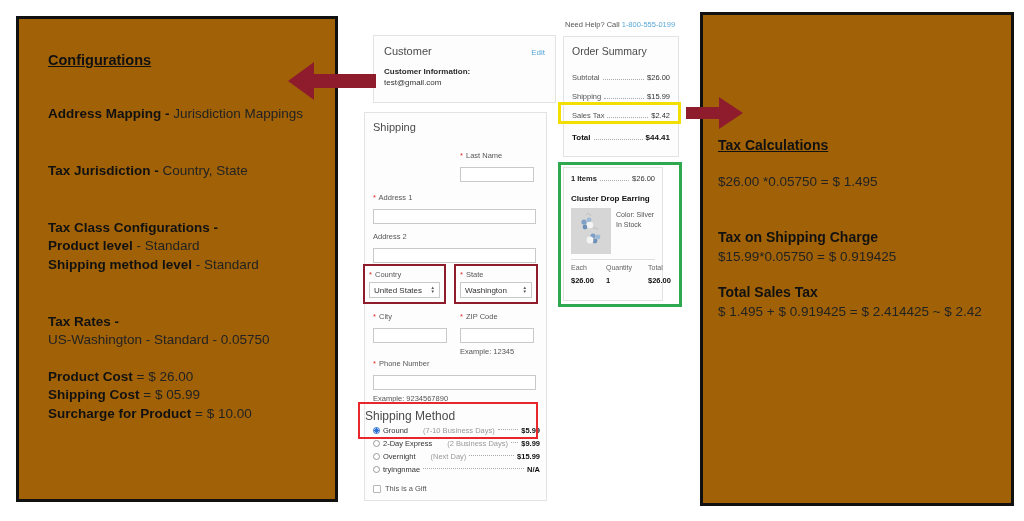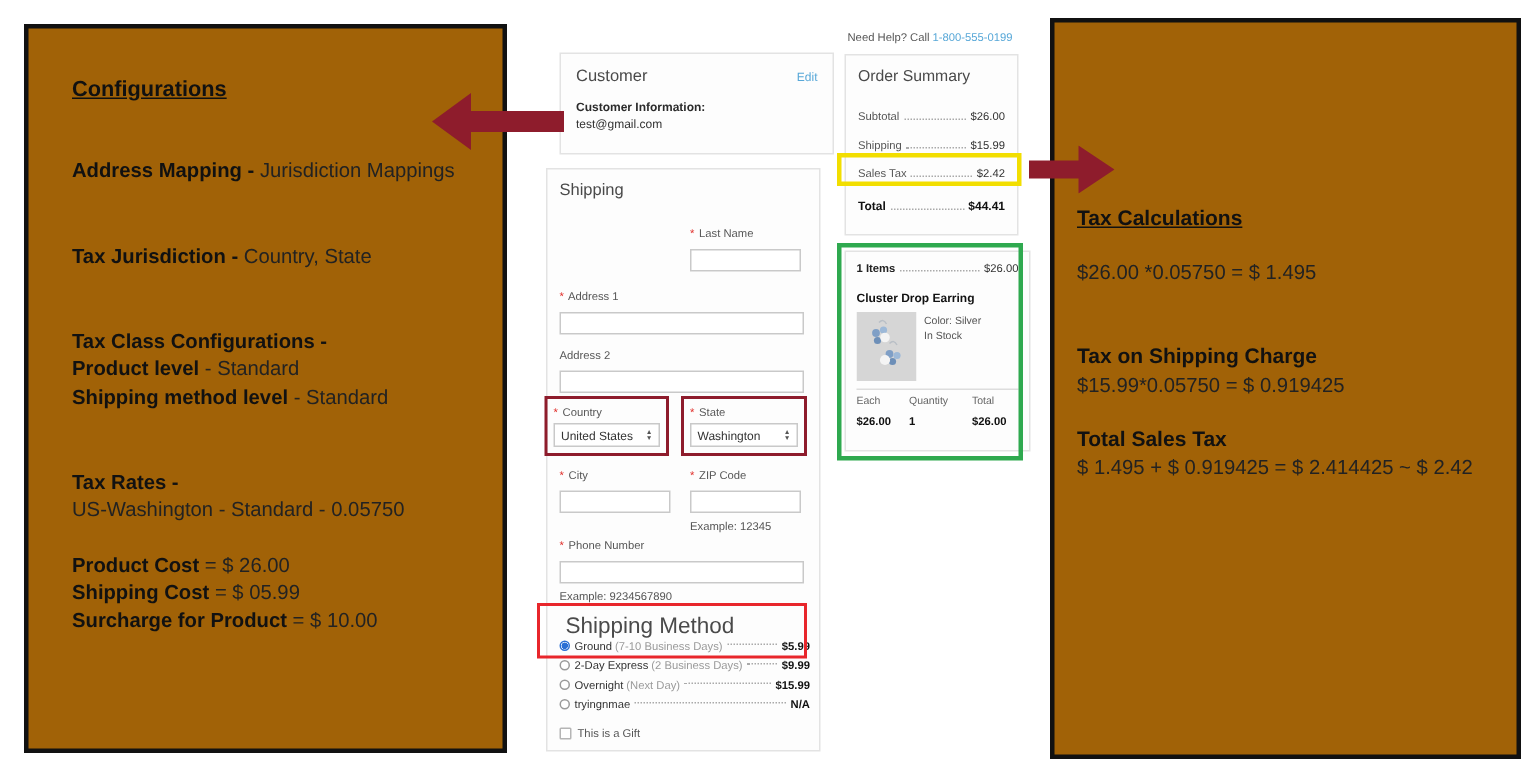--- a/index.html
+++ b/index.html
@@ -32,43 +32,43 @@
   .shipping-card { left:364px; top:112px; width:183px; height:389px; }
   .ship-title { position:absolute; left:8px; top:8px; font-size:11px; color:#4a4a4a; }
   .fgroup { position:absolute; }
   .flabel { font-size:7.5px; color:#575757; margin-bottom:3px; white-space:nowrap; }
   .req { color:#e02b27; margin-right:1px; }
   .finput { width:100%; height:15px; border:1px solid #c9c9c9; background:#fff; outline:none; font-size:8px; padding:0 3px; }
   .fhint { margin-top:4px; font-size:7.5px; color:#555; }
   .sel-box { position:absolute; border:2.5px solid #8e1c2c; padding:4px; background:transparent; }
   .select { display:flex; align-items:center; height:16px; border:1px solid #c9c9c9; background:#fff; font-size:8px; color:#333; padding:0 4px; cursor:pointer; }
   .sel-arrows { display:flex; flex-direction:column; margin-left:auto; font-size:4.5px; line-height:4px; color:#555; }
-  .method-title { position:absolute; left:12px; top:296px; font-size:15px; color:#4a4a4a; }
+  .method-title { position:absolute; left:0; top:296px; font-size:12px; color:#4a4a4a; }
   .opts { position:absolute; left:8px; top:311px; width:167px; }
   .opt { display:flex; align-items:center; height:13px; font-size:7.5px; }
   .radio { width:7px; height:7px; min-width:7px; border:1px solid #9a9a9a; border-radius:50%; background:#fff; margin-right:3px; }
   .radio.selected { border-color:#2b6fd4; background:radial-gradient(circle, #2b6fd4 0%, #2b6fd4 58%, #fff 64%); }
   .opt-name { color:#333; }
-  .opt-detail { color:#9a9a9a; margin-left:2px; }
+  .opt-detail { color:#9a9a9a; margin-left:15px; }
   .opt-price { font-weight:bold; color:#111; }
   .leader { flex:1; border-bottom:1px dotted #aaa; margin:0 3px 2px; min-width:6px; }
   .method-highlight { position:absolute; left:-7px; top:289px; width:180px; height:37px; border:2.5px solid #e8262b; z-index:4; pointer-events:none; }
   .gift-row { position:absolute; left:8px; top:371px; display:flex; align-items:center; gap:4px; font-size:7.5px; color:#555; }
   .checkbox { width:8px; height:8px; border:1px solid #b5b5b5; border-radius:1px; background:#fff; }
 
   
   .help-line { position:absolute; left:565px; top:20px; width:118px; font-size:7.5px; color:#555; z-index:2; white-space:nowrap; }
   .help-line .phone { color:#58a8d8; cursor:pointer; }
   .summary-card { left:563px; top:36px; width:116px; height:121px; }
   .sum-title { position:absolute; left:8px; top:8px; font-size:10.5px; color:#4a4a4a; }
   .sum-row { position:absolute; left:8px; right:8px; display:flex; align-items:flex-end; font-size:7.5px; color:#555; }
   .sum-row .val { color:#333; }
   .sum-row.total { font-size:8px; font-weight:bold; color:#111; }
   .sum-row.total .val { color:#111; }
-  .items-card { left:563px; top:167px; width:124px; height:134px; }
+  .items-card { left:563px; top:167px; width:100px; height:134px; }
   .count-row { position:absolute; left:7px; right:7px; top:6px; display:flex; align-items:flex-end; font-size:7.5px; }
   .count-row .cl { font-weight:bold; color:#222; }
   .count-row .val { color:#333; }
   .prod-name { position:absolute; left:7px; top:26px; font-size:8px; font-weight:bold; color:#111;text-align:right; }
   .prod-img { position:absolute; left:7px; top:40px; }
   .prod-attr { position:absolute; left:52px; font-size:7px; color:#555; }
   .items-divider { position:absolute; left:7px; right:7px; top:91px; border-top:1px solid #ddd; }
   .col-h { position:absolute; font-size:7px; color:#666; top:96px; }
   .col-v { position:absolute; font-size:7.5px; font-weight:bold; color:#111; top:108px; }
 

